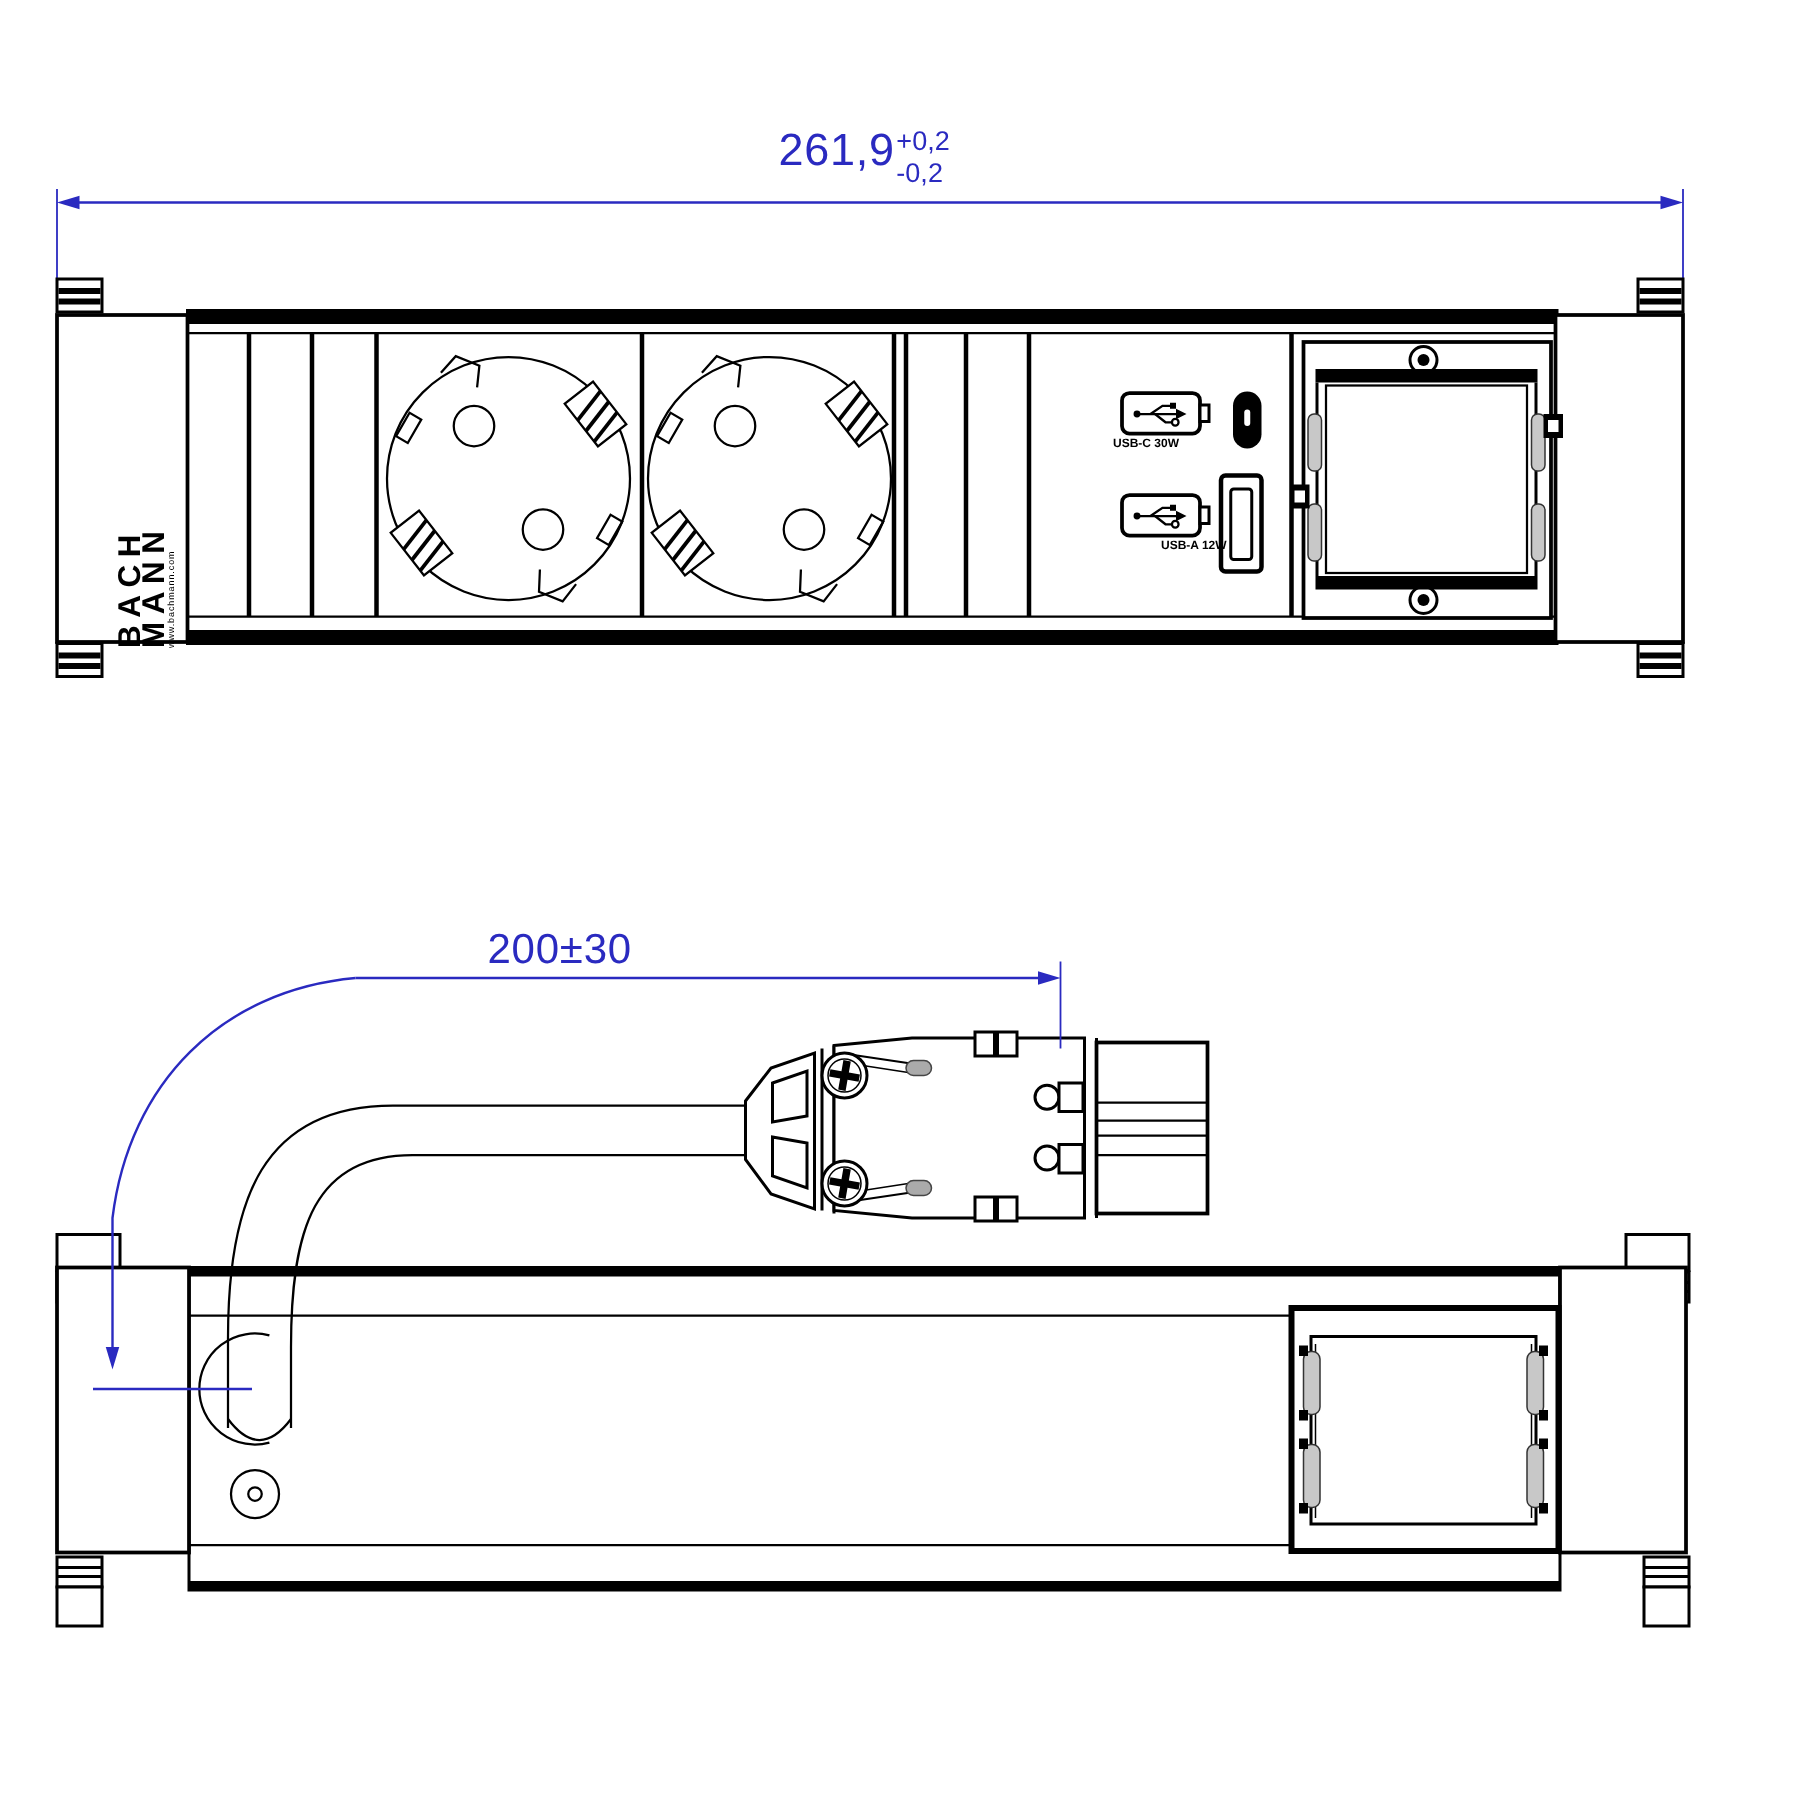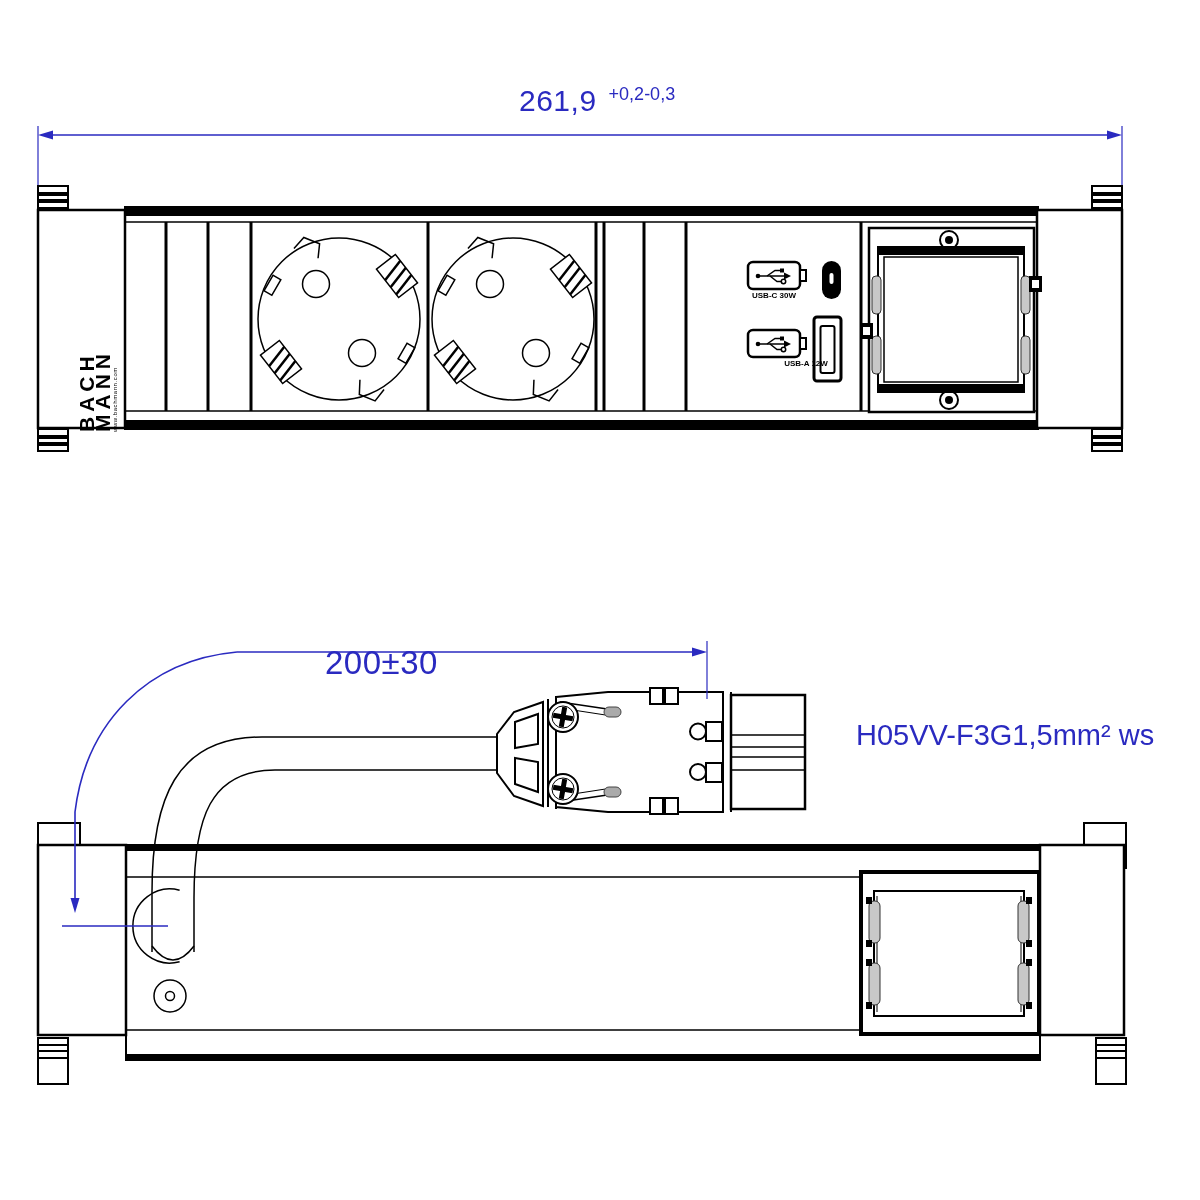--- a/index.html
+++ b/index.html
@@ -14,24 +14,24 @@
   .ln3{stroke:#000;stroke-width:3;fill:none}
   .wf{fill:#fff}
   .clip{fill:#c8c8c8;stroke:#333;stroke-width:1}
   .dln{stroke:var(--dim);stroke-width:1.6;fill:none}
   .dln1{stroke:var(--dim);stroke-width:1.2;fill:none}
   .darr{fill:var(--dim);stroke:none}
   
   .dimtext{position:absolute;color:var(--dim);white-space:nowrap;}
   .dim-top{left:519px;top:84px;display:flex;}
   .dim-top .main{font-size:30px;letter-spacing:.5px}
-  .dim-top .tols{display:flex;font-size:18px;line-height:21px;margin-left:12px}
-  .dim-200{left:325px;top:644px;font-size:33px;letter-spacing:.5px}
+  .dim-top .tols{display:flex;flex-direction:column;font-size:18px;line-height:21px;margin-left:1px}
+  .dim-200{left:325px;top:617px;font-size:28px;letter-spacing:.5px}
   .cable-note{left:856px;top:717px;font-size:29px;line-height:37px;}
-  .usb-label{position:absolute;width:64px;text-align:center;font-size:8px;font-weight:bold;
+  .usb-label{position:absolute;width:64px;text-align:left;font-size:8px;font-weight:bold;
              color:#000;letter-spacing:0px}
   .brand{position:absolute;left:47px;top:360px;width:104px;height:40px;
          transform:rotate(-90deg);text-align:left;color:#000;}
   .brand .big{font-size:21px;font-weight:bold;line-height:16px;letter-spacing:5px;}
   .brand .sub{font-size:6px;letter-spacing:.6px;margin-top:1px}
 </style>
 </head>
 <body>
 
 <div class="canvas" style="--dim:#2a2ac0">
@@ -295,32 +295,31 @@
     <path d="M 75,913 l -4.5,-15 h 9 z" class="darr"></path>
     <line x1="62" y1="926" x2="168" y2="926" class="dln"></line>
   </g>
 </g>
 </svg>
 
 <div class="dimtext dim-top">
   <span class="main">261,9</span>
   <span class="tols">
     <span>+0,2</span>
-    <span>-0,3</span>
+    <span>-0,2</span>
   </span>
 </div>
 
 <div class="brand">
   <div class="big">BACH</div>
   <div class="big">MANN</div>
   <div class="sub">www.bachmann.com</div>
 </div>
 
 <div class="usb-label" style="left:742px;top:291px">USB-C 30W</div>
 <div class="usb-label" style="left:774px;top:359px">USB-A 12W</div>
 
 <div class="dimtext dim-200">200±30</div>
 
 <div class="dimtext cable-note">
-  <div>H05VV-F3G1,5mm² ws</div>
 </div>
 
 </div>
 
 </body></html>

